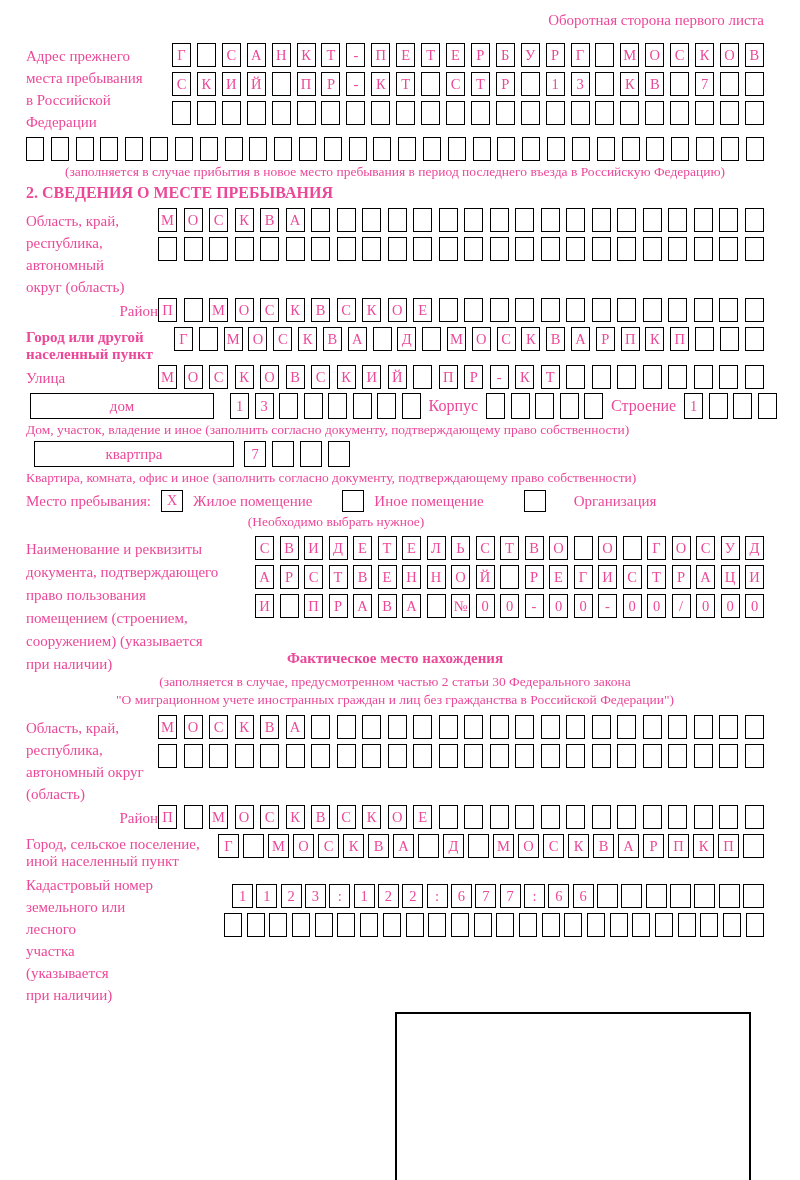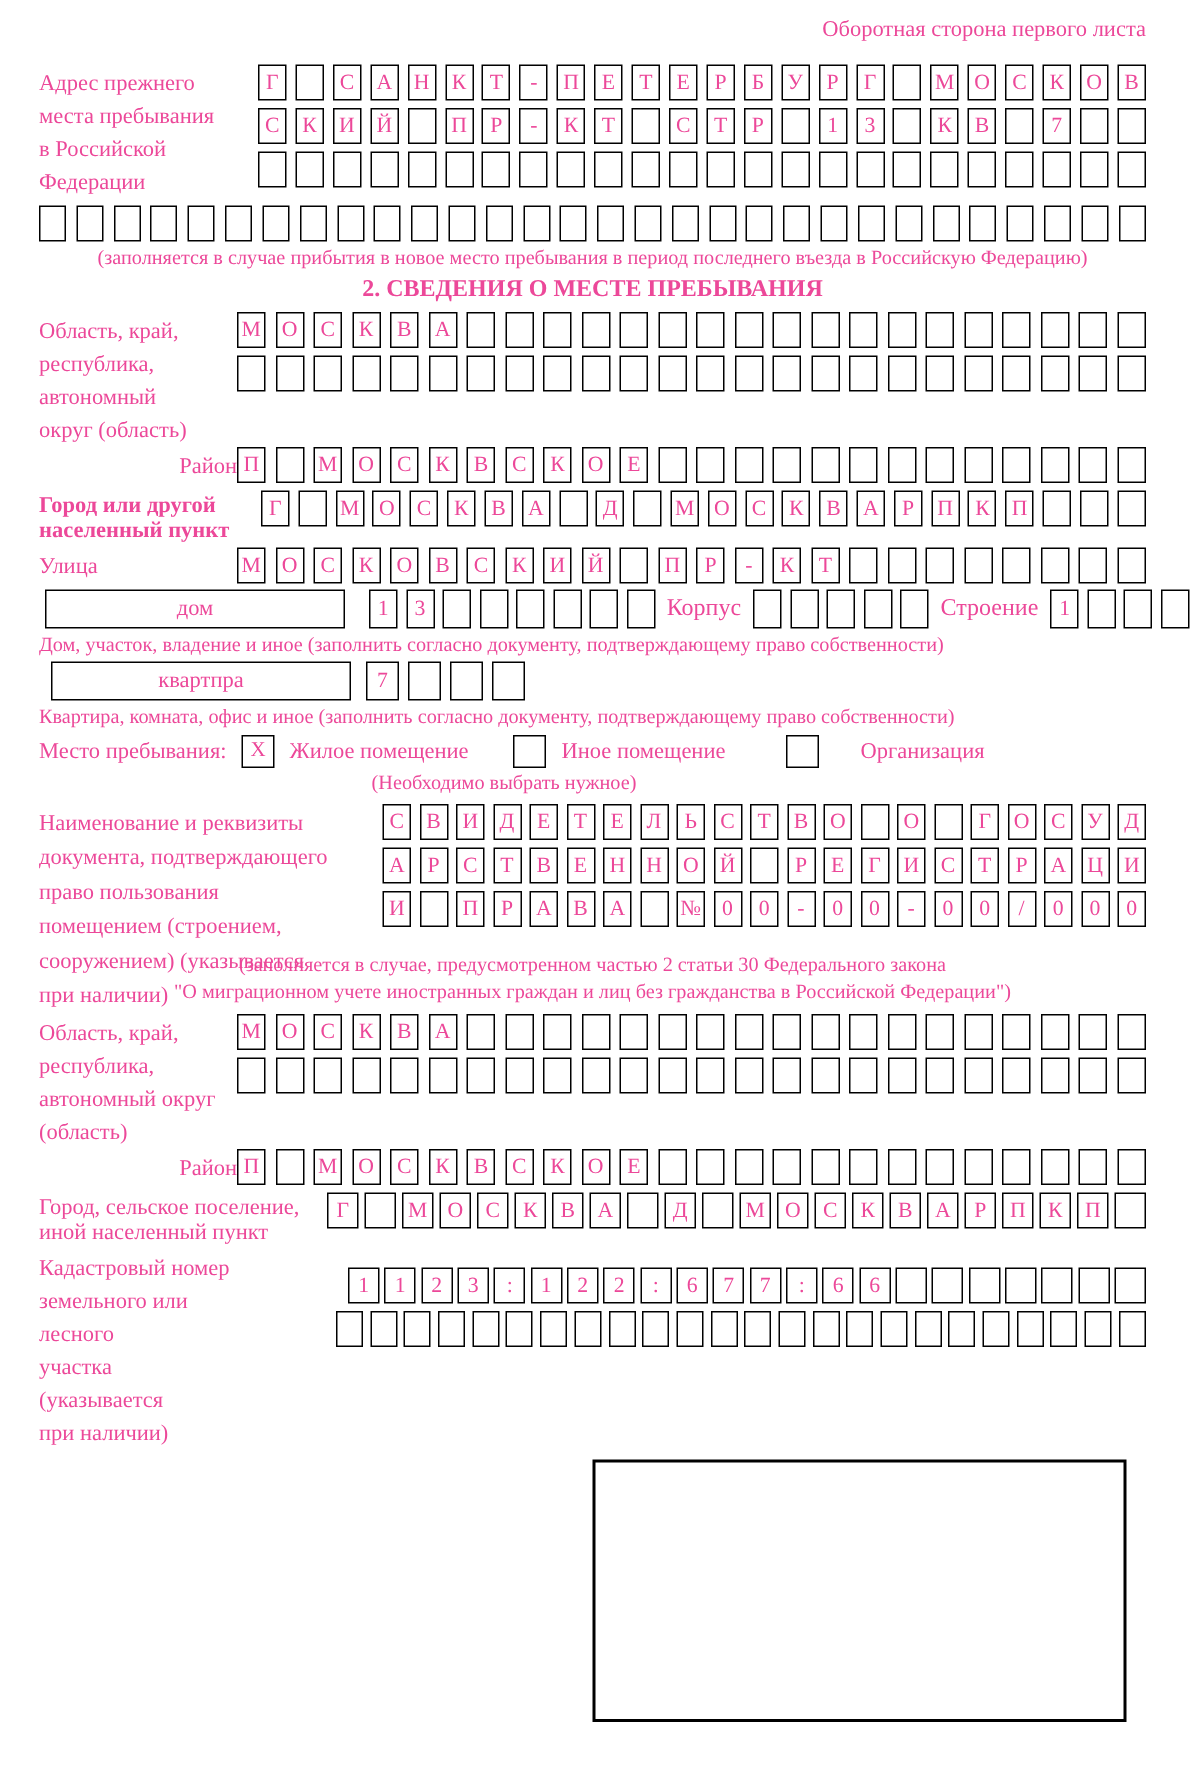--- a/index.html
+++ b/index.html
@@ -45,38 +45,38 @@
   }
   .full30{width:738px;margin-top:4px;}
   .full30 .cell{width:18px;}
   .n22 .cell{width:21px;}
   .caption{
     font-size:13.5px;
     text-align:center;
     margin:3px 0 3px 0;
   }
   .sec-title{
-    text-align:center;
+    text-align:left;
     font-weight:bold;
     font-size:16px;
     margin:4px 0 6px 0;
   }
   .mb5{margin-bottom:5px;text-align:right;}
   .mb2{margin-bottom:2px;}
   .tight{line-height:17px;}
   .widebox{
     box-sizing:border-box;
     border:1.6px solid #000;
     height:26px;
     display:flex;align-items:center;justify-content:center;
     font-size:15px;
     flex-shrink:0;
   }
   .house-row{display:flex;align-items:center;margin:4px 0 2px 0;}
-  .house-row .widebox{width:200px;margin-left:4px;}
+  .house-row .widebox{width:184px;margin-left:4px;}
   .inline-lb{font-size:16px;white-space:nowrap;padding:0 8px;}
   .grp{display:flex;}
   .grp .cell{margin-right:5.5px;height:26px;}
   .grp .cell:last-child{margin-right:0;}
   .apt-row{display:flex;align-items:center;margin:2px 0 2px 0;}
   .apt-row .widebox{width:200px;margin-left:8px;}
   .apt-row .grp{margin-left:10px;}
   .apt-row .cell{width:22px;margin-right:6px;}
   .cb-row{display:flex;align-items:center;margin-top:4px;font-size:15px;}
   .cb{
@@ -514,20 +514,21 @@
           <span class="cell">0</span>
           <span class="cell">0</span>
           <span class="cell">/</span>
           <span class="cell">0</span>
           <span class="cell">0</span>
           <span class="cell">0</span>
         </div>
     </div>
   </div>
 
+  <div class="fact-title">Фактическое место нахождения</div>
   <div class="fact-cap">(заполняется в случае, предусмотренном частью 2 статьи 30 Федерального закона
 "О миграционном учете иностранных граждан и лиц без гражданства в Российской Федерации")</div>
 
   <div class="row">
     <div class="label w132">Область, край,
 республика,
 автономный округ
 (область)</div>
     <div class="boxcol">
       <div class="boxes">

